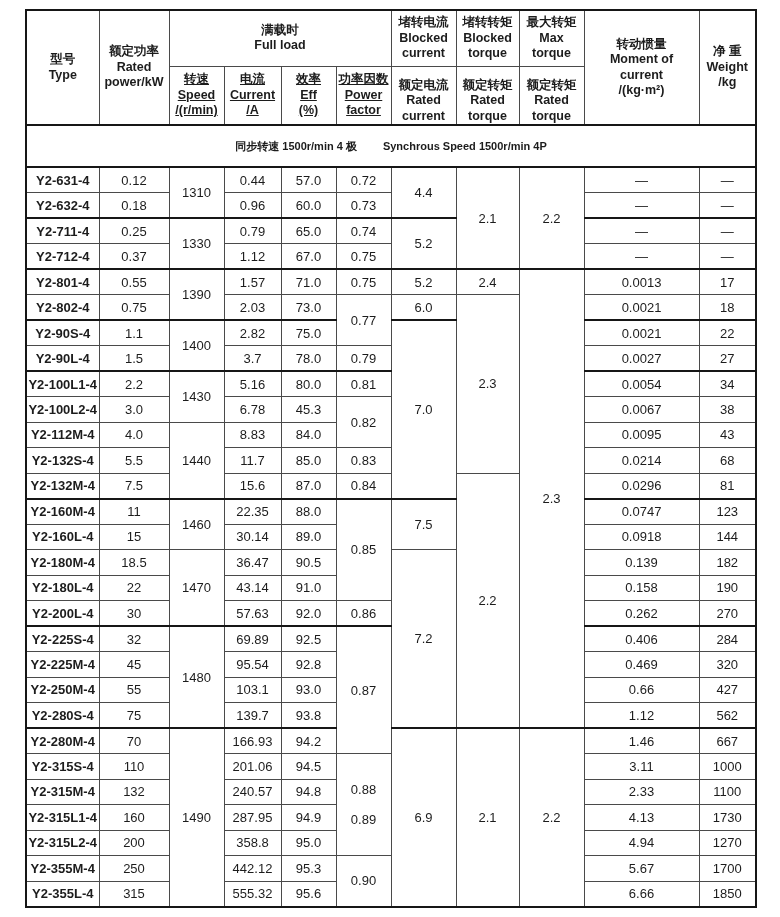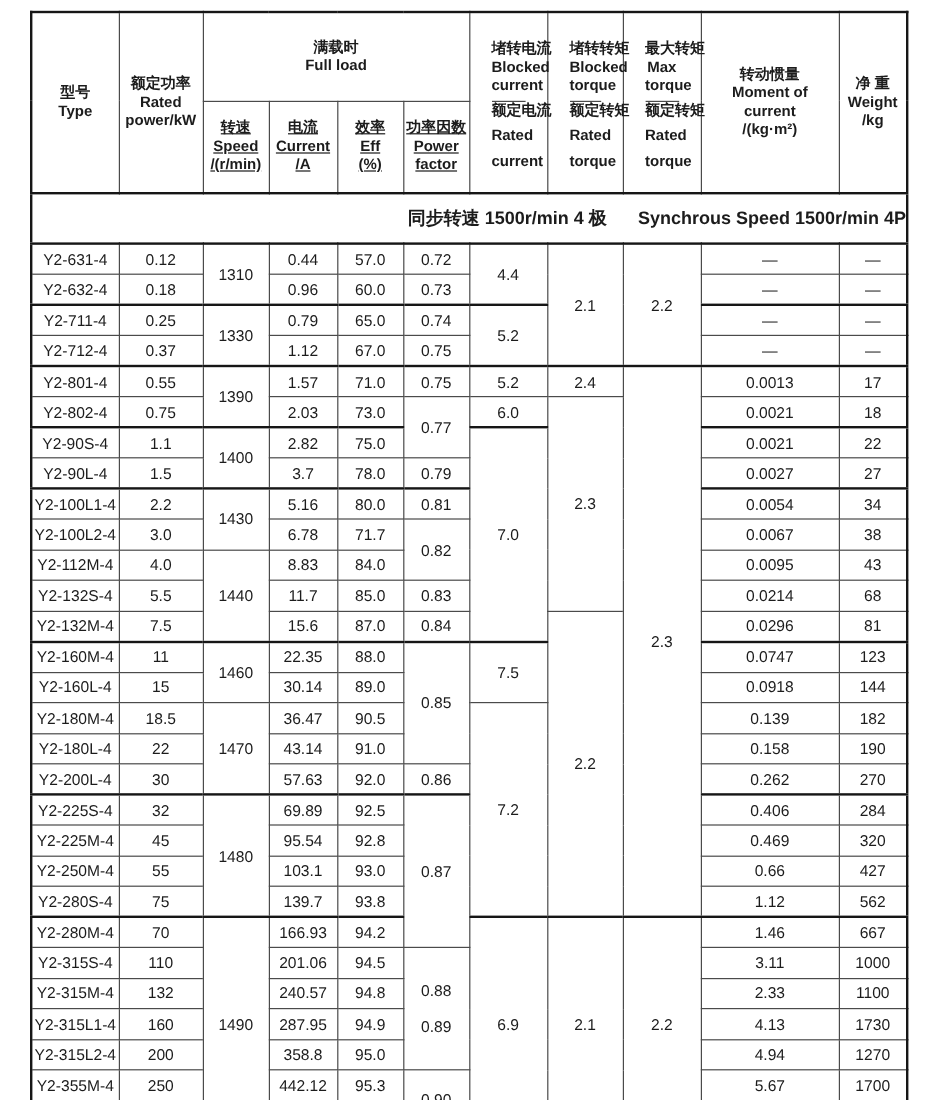--- a/index.html
+++ b/index.html
@@ -36,45 +36,44 @@
     text-align: center;
     vertical-align: middle;
     padding: 0;
   }
 
   
   thead th { font-weight: bold; font-size: 12.5px; line-height: 15.5px; }
   tr.h1 { height: 56px; }
   tr.h2 { height: 58px; text-decoration: underline; }
   .hl { white-space: nowrap; }
-  th.frac { padding: 18px; margin-left: 28px; }
+  th.frac { padding: 0; margin-left: 28px; }
   .frac-top {
     height: 55px; border-bottom: 1px solid #4a4a4a;
     display: flex; flex-direction: column; justify-content: center;
   }
   .frac-bot {
     height: 57px;
-    display: flex; flex-direction: column; justify-content: space-between;
+    display: flex; flex-direction: column; justify-content: flex-end;
   }
 
   
   tr.banner-row td {
     height: 40px;
     font-weight: bold;
-    font-size: 15px;
+    font-size: 11px;
     border-top: 2px solid #161616;
     border-bottom: 2px solid #161616;
-    text-align: right;
   }
   .bgap { display: inline-block; width: 26px; }
 
   
   tbody tr { height: 25.5px; }
   tbody td { font-size: 13px; }
-  tbody td.model { font-weight: normal; }
+  tbody td.model { font-weight: bold; }
   tbody td.gsep { border-bottom: 2px solid #161616; }
   .stacked { line-height: 30px; }
 </style>
 </head>
 <body>
 
 <div class="sheet">
   <table class="spec">
     <colgroup>
       <col class="w-type">
@@ -273,21 +272,21 @@
           <td>5.16</td>
           <td>80.0</td>
           <td>0.81</td>
           <td>0.0054</td>
           <td>34</td>
         </tr>
         <tr>
           <td class="model">Y2-100L2-4</td>
           <td>3.0</td>
           <td>6.78</td>
-          <td>71.7</td>
+          <td>45.3</td>
           <td rowspan="2">0.82</td>
           <td>0.0067</td>
           <td>38</td>
         </tr>
         <tr>
           <td class="model">Y2-112M-4</td>
           <td>4.0</td>
           <td rowspan="3" class="gsep">1440</td>
           <td>8.83</td>
           <td>84.0</td>

